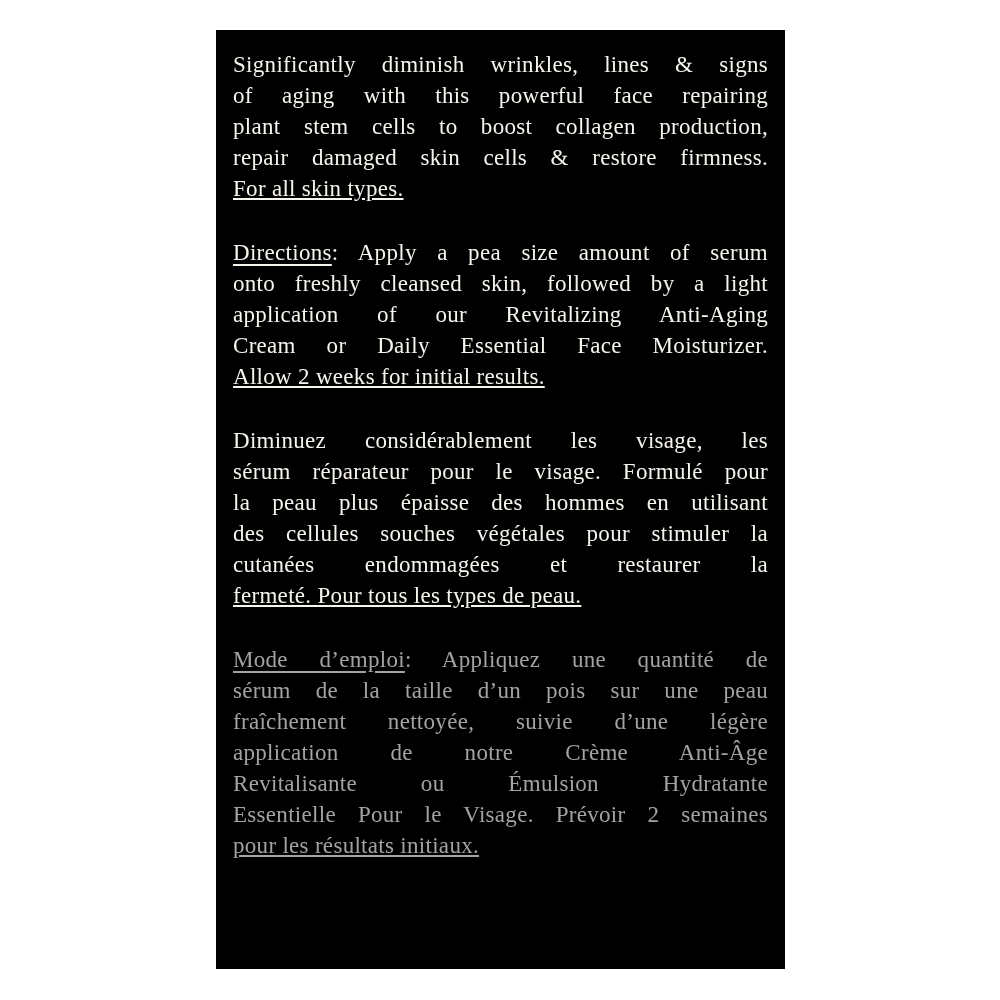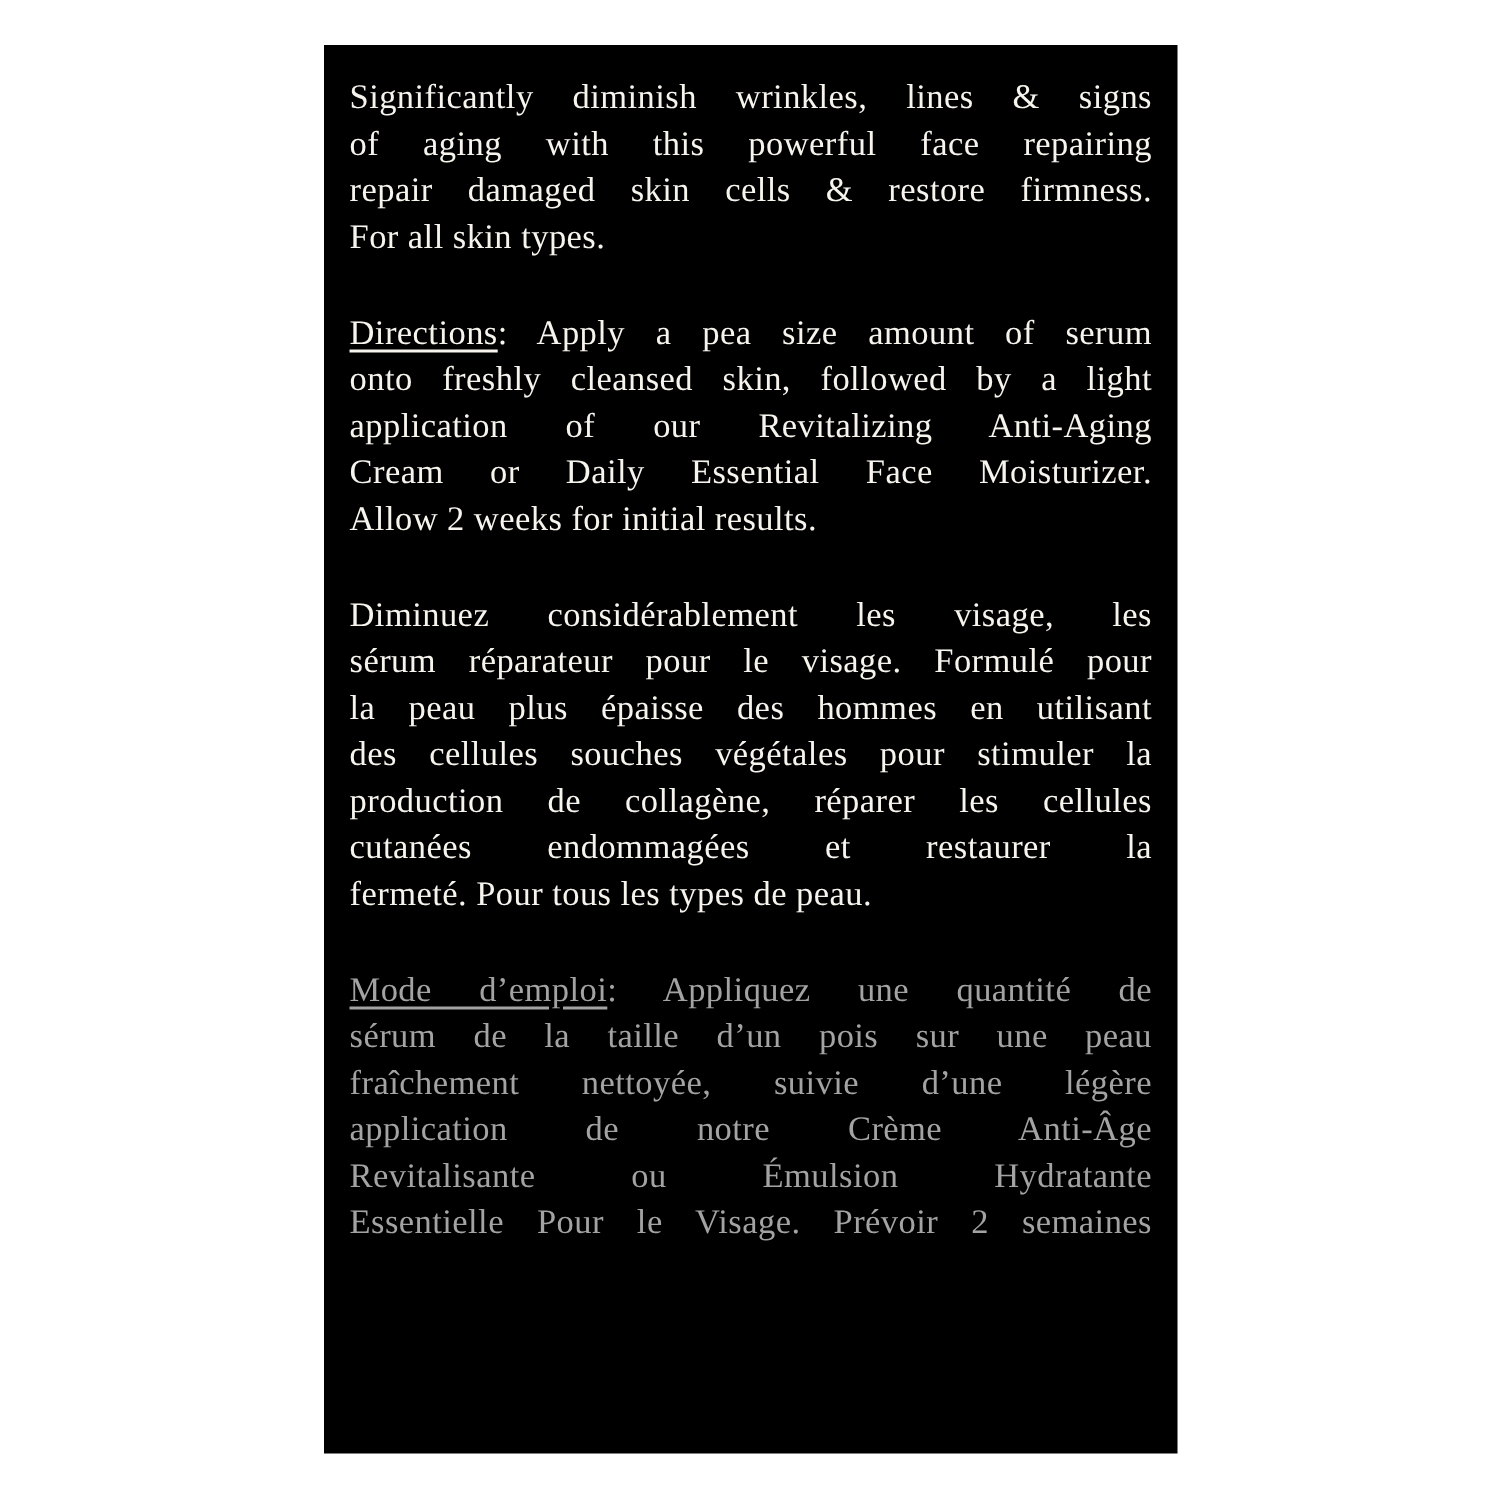--- a/index.html
+++ b/index.html
@@ -35,57 +35,59 @@
   .paragraph:last-child {
     margin-bottom: 0;
   }
   .line {
     text-align: justify;
     text-align-last: justify;
     min-height: 31px;
   }
   .line.last {
     text-align-last: left;
+    text-decoration: underline;
   }
   .u {
     text-decoration: underline;
     text-underline-offset: 4px;
     text-decoration-thickness: 1.5px;
     margin-top: 40px;
   }
 </style>
 </head>
 <body>
 
 <div class="canvas" style="background: rgb(255, 255, 255);">
   <div class="label-panel" style="background: rgb(0, 0, 0);">
     <div class="paragraph" style="color: rgb(247, 244, 238);">
         <div class="line">Significantly diminish wrinkles, lines &amp; signs</div>
         <div class="line">of aging with this powerful face repairing</div>
+        <div class="line">plant stem cells to boost collagen production,</div>
         <div class="line">repair damaged skin cells &amp; restore firmness.</div>
         <div class="line last">For all skin types.</div>
       </div>
     <div class="paragraph" style="color: rgb(247, 244, 238);">
         <div class="line"><span class="u">Directions</span>: Apply a pea size amount of serum</div>
         <div class="line">onto freshly cleansed skin, followed by a light</div>
         <div class="line">application of our Revitalizing Anti-Aging</div>
         <div class="line">Cream or Daily Essential Face Moisturizer.</div>
         <div class="line last">Allow 2 weeks for initial results.</div>
       </div>
     <div class="paragraph" style="color: rgb(247, 244, 238);">
         <div class="line">Diminuez considérablement les visage, les</div>
         <div class="line">sérum réparateur pour le visage. Formulé pour</div>
         <div class="line">la peau plus épaisse des hommes en utilisant</div>
         <div class="line">des cellules souches végétales pour stimuler la</div>
-        <div class="line">production de collagène, réparer les cellules</div>
         <div class="line">cutanées endommagées et restaurer la</div>
         <div class="line last">fermeté. Pour tous les types de peau.</div>
       </div>
     <div class="paragraph" style="color: #a3a3a3;">
         <div class="line"><span class="u">Mode d’emploi</span>: Appliquez une quantité de</div>
         <div class="line">sérum de la taille d’un pois sur une peau</div>
         <div class="line">fraîchement nettoyée, suivie d’une légère</div>
         <div class="line">application de notre Crème Anti-Âge</div>
         <div class="line">Revitalisante ou Émulsion Hydratante</div>
         <div class="line">Essentielle Pour le Visage.  Prévoir 2 semaines</div>
+        <div class="line last">pour les résultats initiaux.</div>
       </div>
   </div>
 </div>
 
 </body></html>

